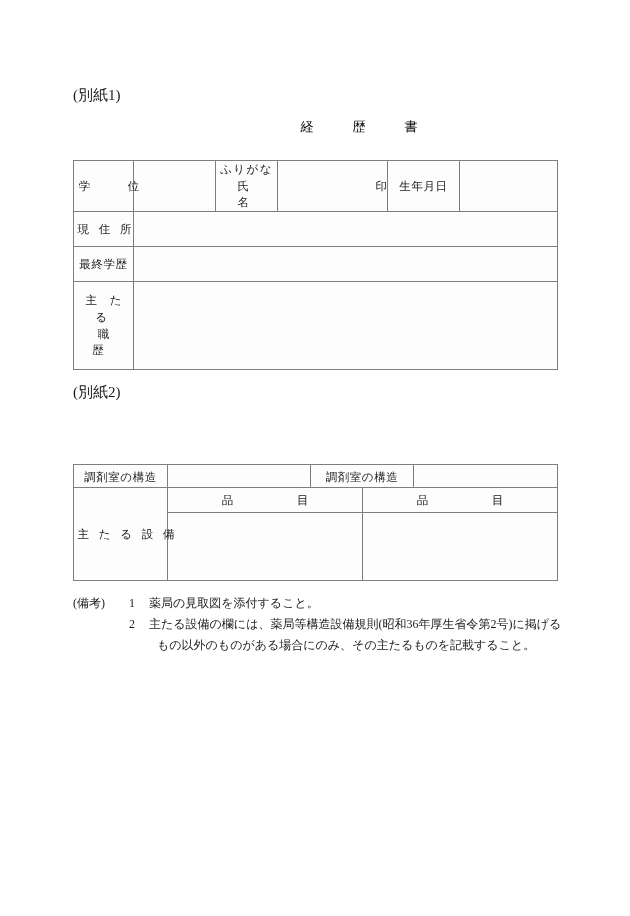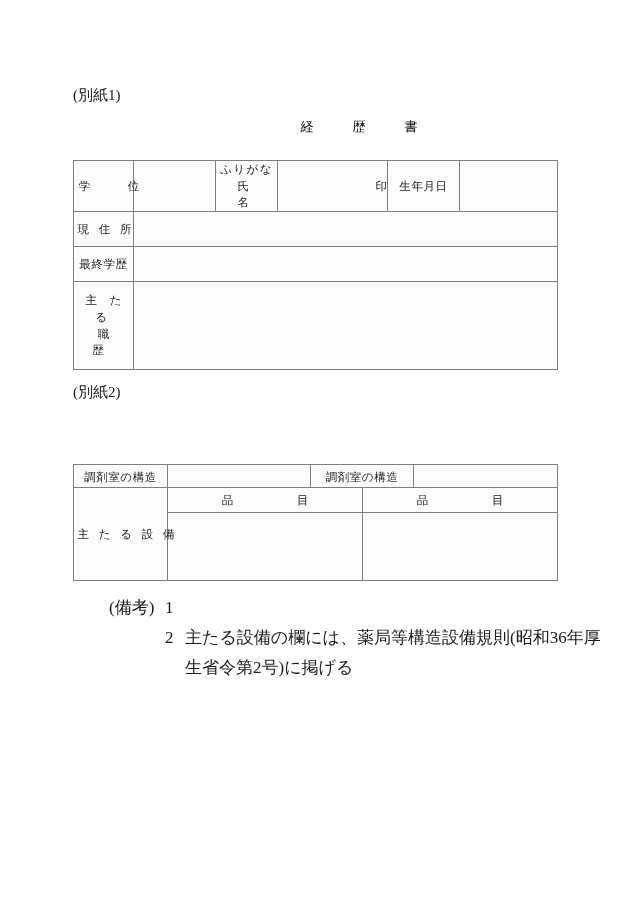--- a/index.html
+++ b/index.html
@@ -115,24 +115,23 @@
     letter-spacing: 0;
   }
   .hdr-spread .gap {
     display: inline-block;
     width: 58px;
   }
 
   
   .remarks {
     position: absolute;
-    font-size: 17px;
+    font-size: 12px;
     line-height: 1.75;
     color: #1a1a1a;
-    margin-left: 36px;
   }
   .remarks-row {
     display: flex;
     align-items: flex-start;
   }
   .remarks-head {
     width: 56px;
     flex: 0 0 56px;
     white-space: nowrap;
   }
@@ -243,23 +242,25 @@
         <td class="cell-blank" style="height:67px;"></td>
       </tr>
     </tbody>
   </table>
 
   <div class="remarks" style="left:73px; top:593px; width:500px;">
 
     <div class="remarks-row">
       <span class="remarks-head">(備考)</span>
       <span class="remarks-num">1</span>
+      <span class="remarks-body">薬局の見取図を添付すること。</span>
     </div>
 
     <div class="remarks-row">
       <span class="remarks-head"></span>
       <span class="remarks-num">2</span>
       <span class="remarks-body">主たる設備の欄には、薬局等構造設備規則(昭和36年厚生省令第2号)に掲げる</span>
     </div>
 
+    <div class="remarks-cont">もの以外のものがある場合にのみ、その主たるものを記載すること。</div>
   </div>
 
 </div>
 
 </body></html>

